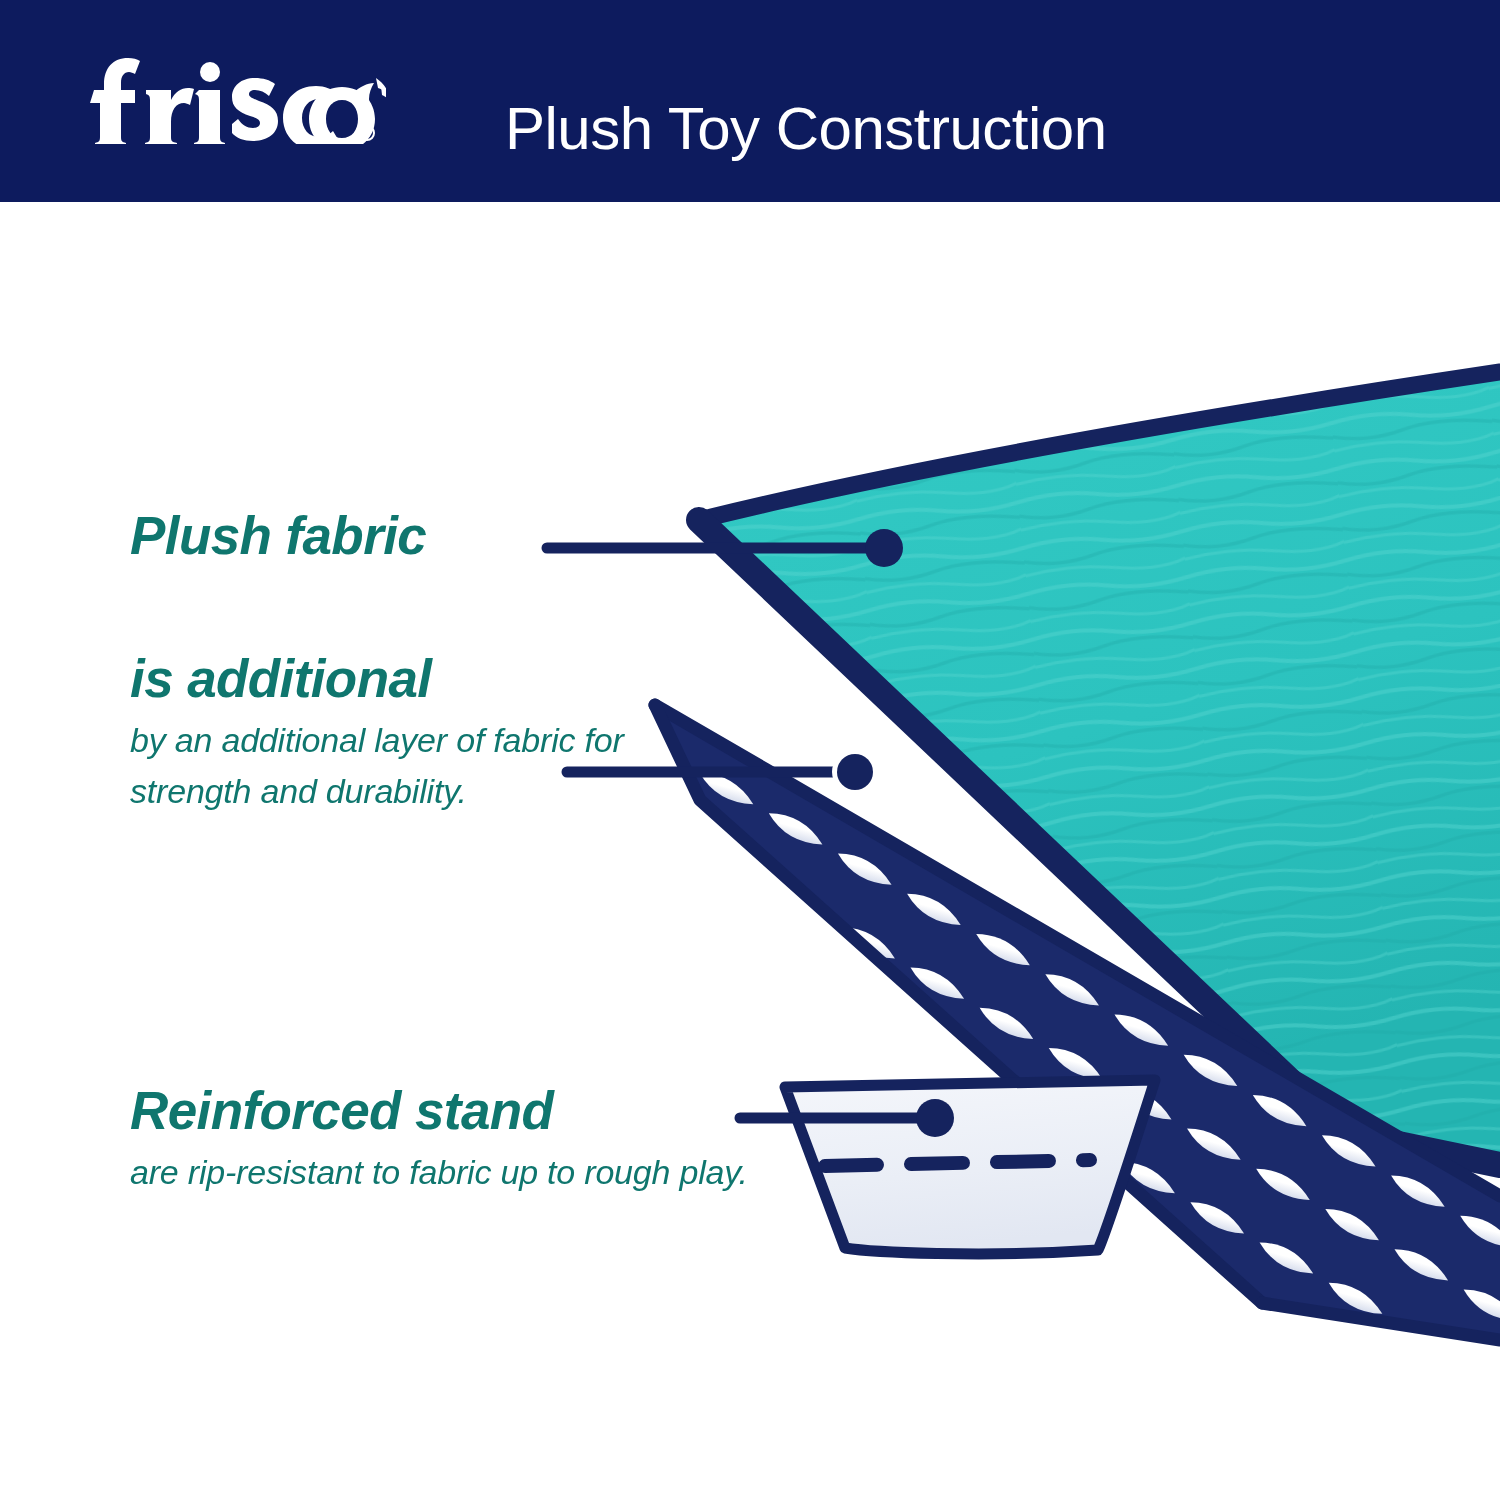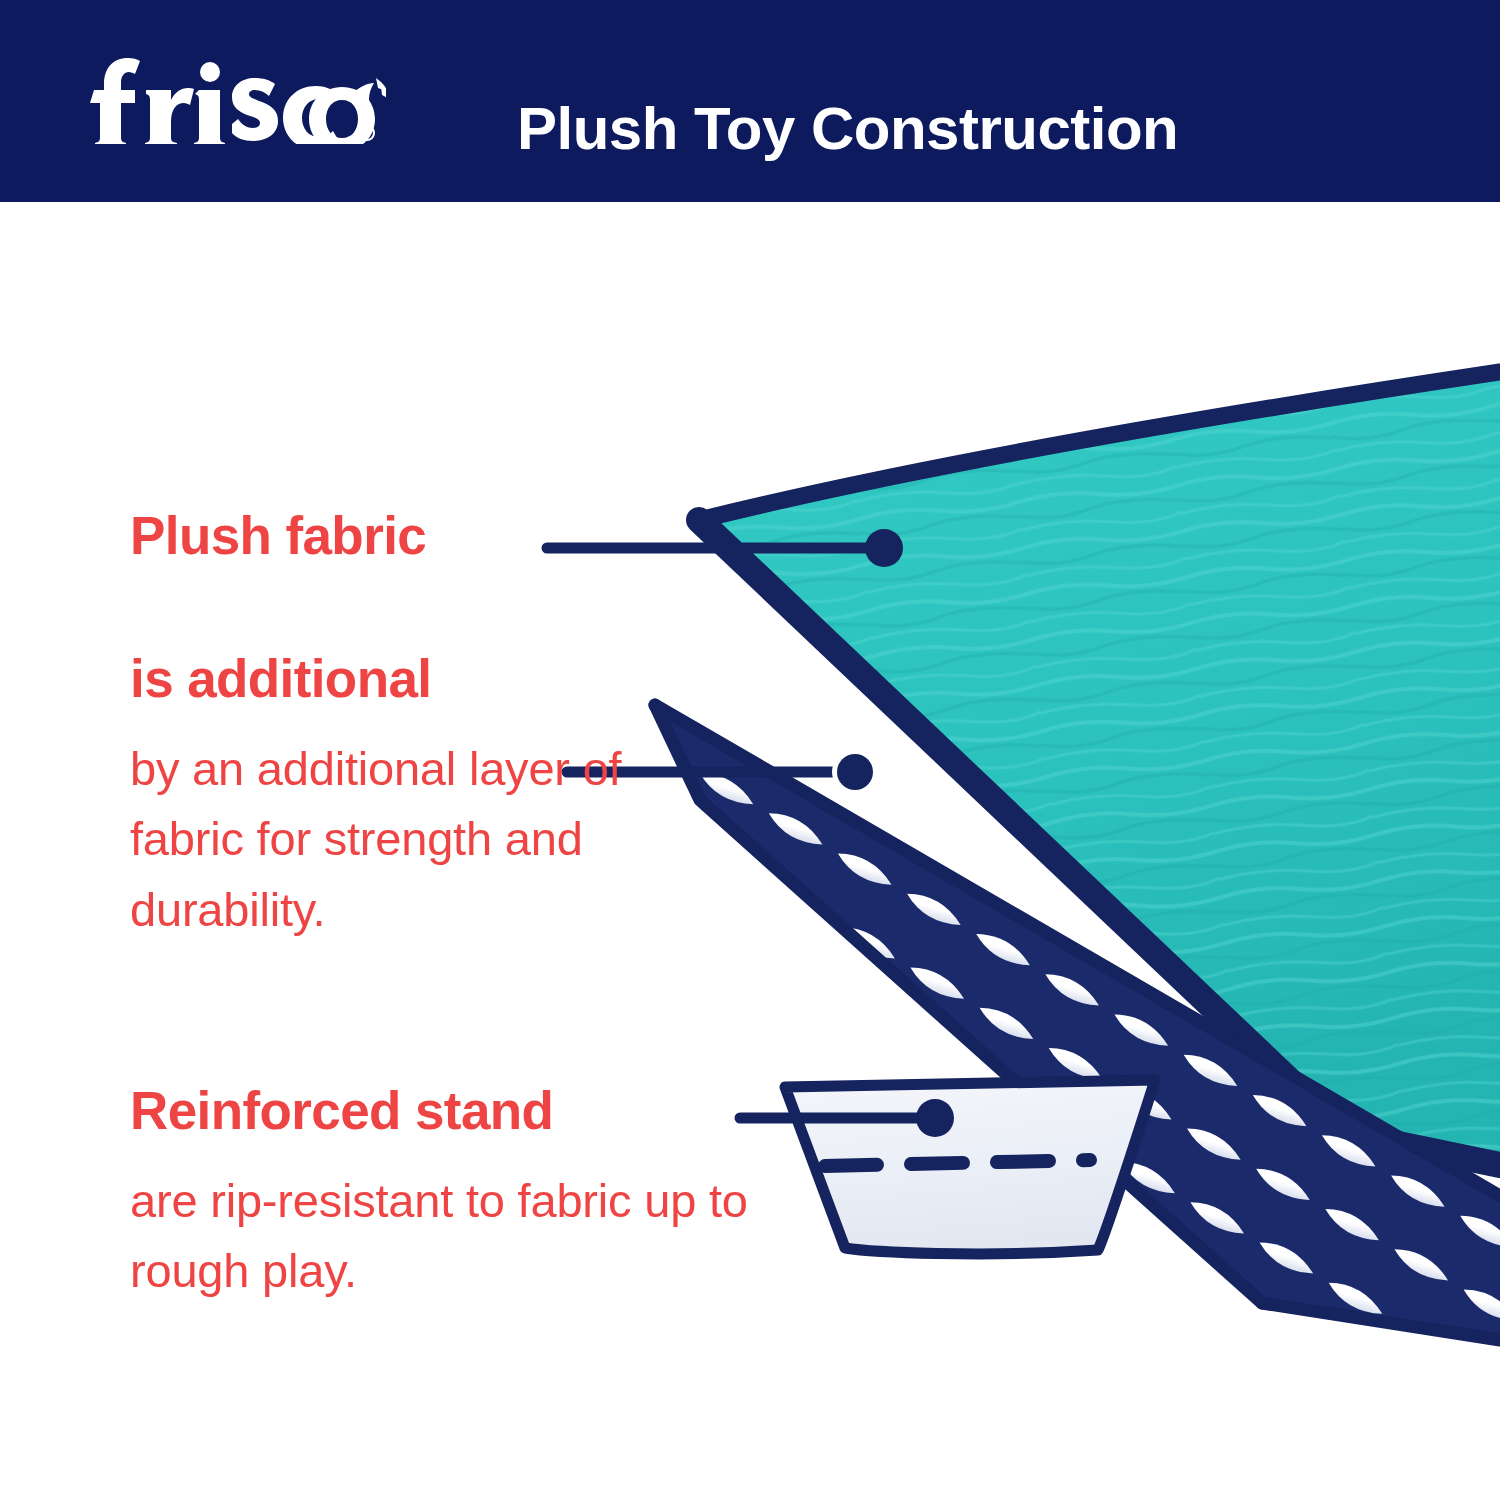--- a/index.html
+++ b/index.html
@@ -36,54 +36,54 @@
   #logo-svg { display: block; }
   #header-title {
     position: absolute;
     left: 505px;
     top: 0;
     height: 256px;
     display: flex;
     align-items: center;
     color: #ffffff;
     font-size: 60px;
-    font-weight: bold;
+    font-weight: normal;
     letter-spacing: -0.5px;
     white-space: nowrap;
-    margin-left: 12px;
   }
 
   
   #diagram {
     position: absolute;
     left: 0;
     top: 202px;
     width: 1500px;
     height: 1298px;
   }
   #diagram svg { display: block; }
 
   
   .label-block {
     position: absolute;
-    color: #ef4444;
+    color: #0f766e;
+    font-style: italic;
   }
   .label-head {
     font-size: 53px;
     font-weight: bold;
     line-height: 1.18;
     letter-spacing: -0.6px;
     white-space: nowrap;
   }
   .label-body {
-    font-size: 47px;
+    font-size: 34px;
     font-weight: 500;
     line-height: 1.5;
     letter-spacing: -0.2px;
-    margin-top: 23px;
+    margin-top: 4px;
   }
   #label-plush-fabric { left: 130px; top: 505px; }
   #label-plush-exterior { left: 130px; top: 648px; }
   #label-reinforced-seams { left: 130px; top: 1080px; }
 </style>
 </head>
 <body>
 
 <div id="page">
 

